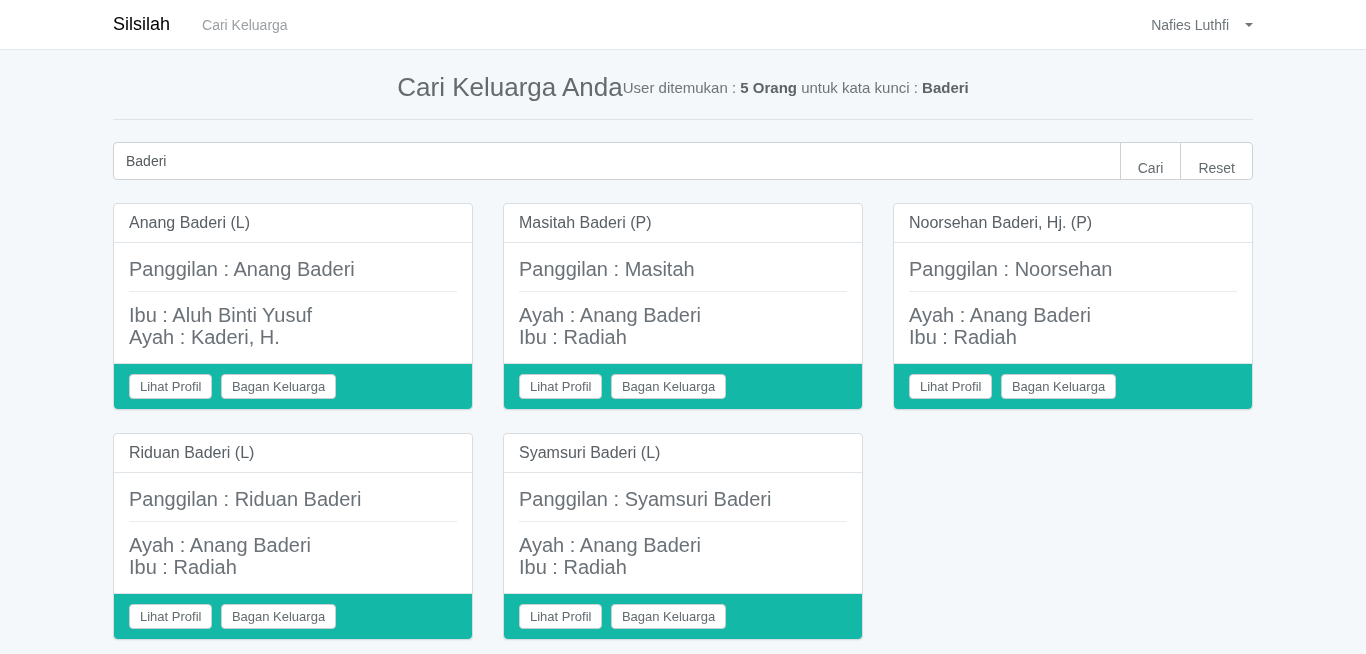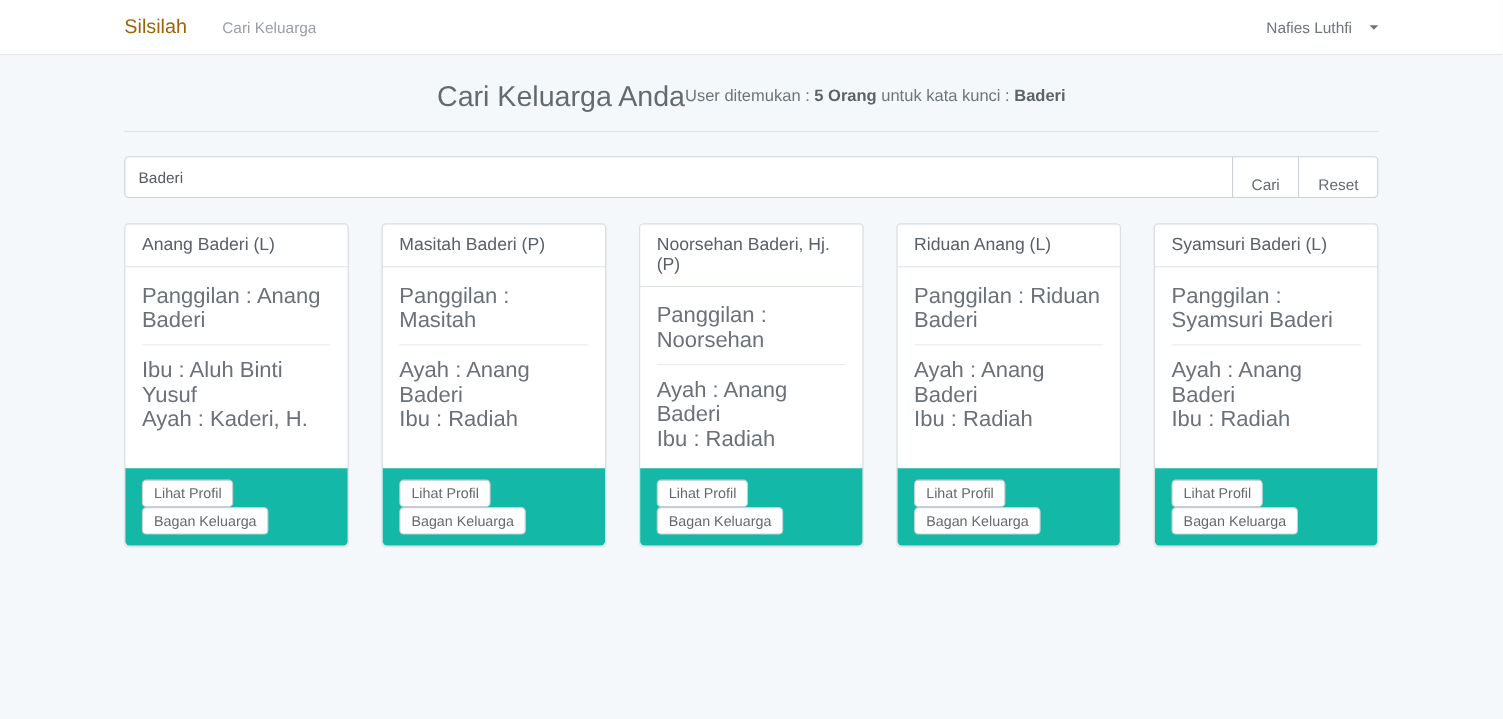--- a/index.html
+++ b/index.html
@@ -19,21 +19,21 @@
   .navbar-inner {
     width: 1170px;
     margin: 0 auto;
     padding: 0 15px;
     height: 100%;
     display: flex;
     align-items: center;
   }
   .brand {
     font-size: 18px;
-    color: #a16207;
+    color: #000000;
     text-decoration: none;
     margin-right: 32px;
     cursor: pointer;
   }
   .nav-link {
     font-size: 14px;
     color: #9aa0a5;
     text-decoration: none;
     cursor: pointer;
   }
@@ -103,21 +103,21 @@
     color: #636b6f;
     background: #fff;
     border: 1px solid #ccd2d6;
     margin-left: -1px;
     cursor: pointer;
   }
   .group-btn.last { border-radius: 0 4px 4px 0; }
   
   .cards-grid {
     display: grid;
-    grid-template-columns: repeat(5, 1fr);
+    grid-template-columns: repeat(3, 1fr);
     column-gap: 30px;
     row-gap: 23px;
   }
   .card {
     background: #ffffff;
     border: 1px solid #d8dde2;
     border-radius: 4px;
     box-shadow: 0 1px 1px rgba(0,0,0,0.04);
     display: flex;
     flex-direction: column;
@@ -229,21 +229,21 @@
         <div class="line">Ayah : Anang Baderi</div>
         <div class="line">Ibu : Radiah</div>
       </div>
       <div class="card-footer">
         <button class="btn-sm">Lihat Profil</button>
         <button class="btn-sm">Bagan Keluarga</button>
       </div>
     </div>
 
     <div class="card">
-      <div class="card-header">Riduan Anang (L)</div>
+      <div class="card-header">Riduan Baderi (L)</div>
       <div class="card-body">
         <div class="line">Panggilan : Riduan Baderi</div>
         <hr class="card-divider">
         <div class="line">Ayah : Anang Baderi</div>
         <div class="line">Ibu : Radiah</div>
       </div>
       <div class="card-footer">
         <button class="btn-sm">Lihat Profil</button>
         <button class="btn-sm">Bagan Keluarga</button>
       </div>

